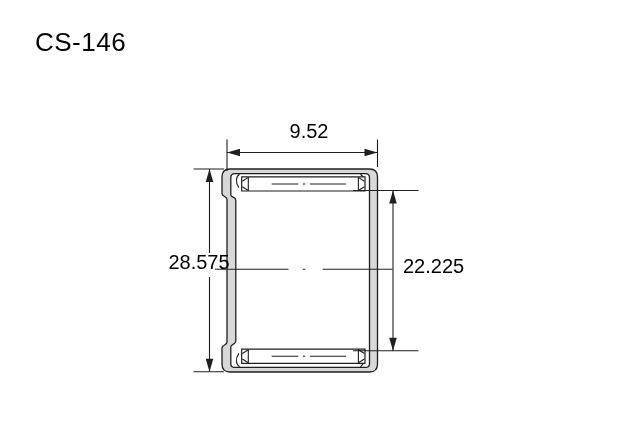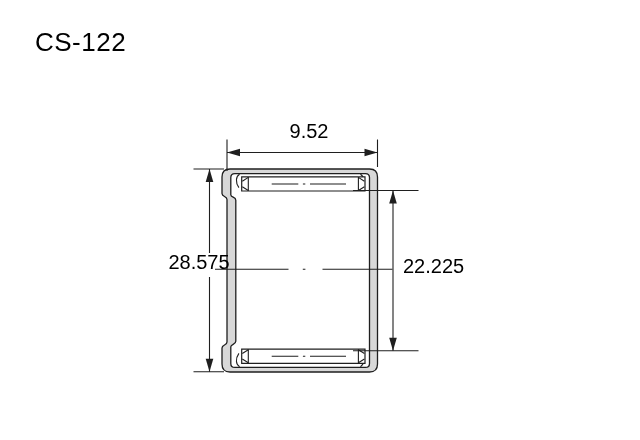--- a/index.html
+++ b/index.html
@@ -15,21 +15,21 @@
   .center { stroke:var(--line); stroke-width:1.1; fill:none; }
   .dim    { stroke:var(--line); stroke-width:1.1; fill:none; }
   .arrow  { fill:var(--line); stroke:none; }
   .dimtext { font-family:"Liberation Sans", sans-serif; font-size:20px; fill:var(--text); }
 </style>
 </head>
 <body>
 
 <div class="canvas">
 
-  <div class="part-title">CS-122</div>
+  <div class="part-title">CS-146</div>
 
   <svg width="640" height="440" viewBox="0 0 640 440">
 
     <path class="part" d="
       M 230,169 L 369.5,169 Q 377.5,169 377.5,177 L 377.5,364 Q 377.5,372 369.5,372
       L 230,372 Q 222,372 222,364 L 222,348
       C 222,344.5 227,345.5 227,342 L 227,199.5
       C 227,196 222,197 222,193.5 L 222,177 Q 222,169 230,169 Z
       M 234.8,173.6 L 365.5,173.6 Q 369.5,173.6 369.5,177.6 L 369.5,363.4
       Q 369.5,367.4 365.5,367.4 L 234.8,367.4 Q 230.8,367.4 230.8,363.4

